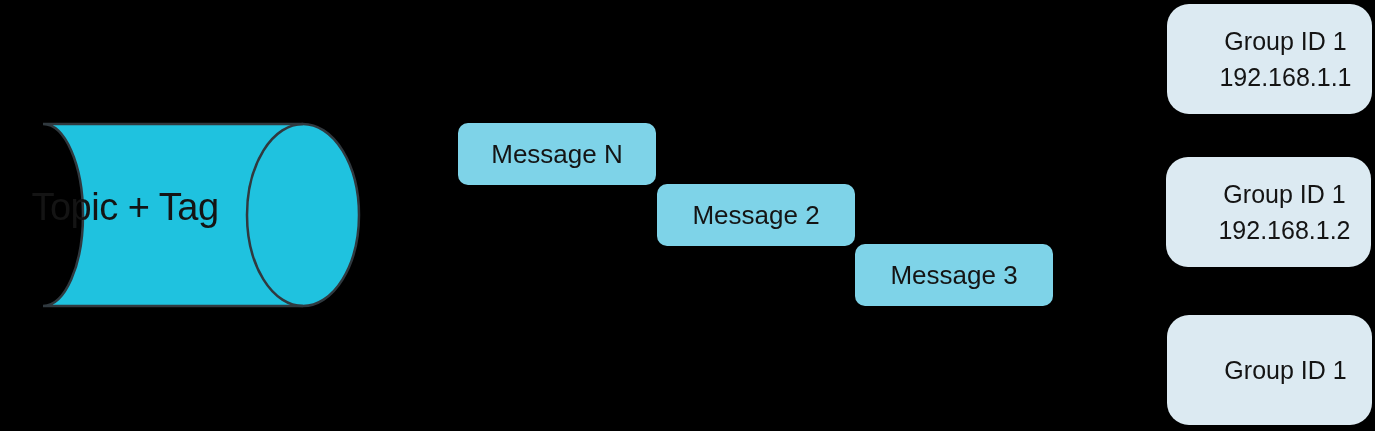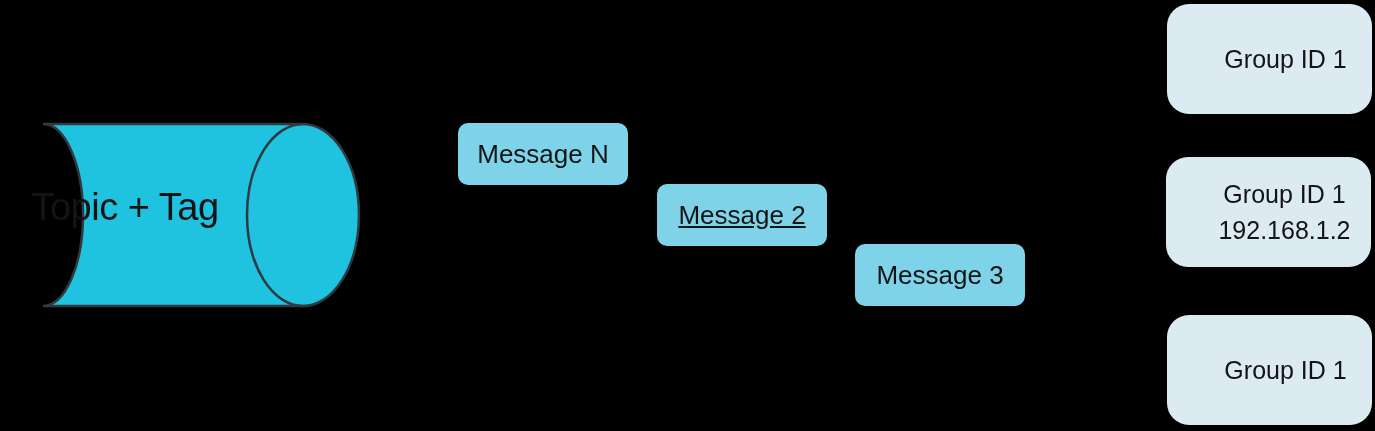--- a/index.html
+++ b/index.html
@@ -18,27 +18,27 @@
   }
   
   .cyl-svg{position:absolute;left:0;top:122px;}
   .topic-label{
     position:absolute;left:8px;top:122px;width:234px;height:171px;
     display:flex;align-items:center;justify-content:center;
     font-size:38px;letter-spacing:-0.5px;white-space:nowrap;
   }
   
   .message{
-    width:170px;height:62px;
+    width:198px;height:62px;
     background:var(--message-fill,#7ED3E8);
     border-radius:10px;
     font-size:26px;white-space:nowrap;
   }
   .m-n{left:458px;top:123px;}
-  .m-2{left:657px;top:184px;text-decoration:underline;}
+  .m-2{left:657px;top:184px;}
   .m-1{left:855px;top:244px;}
   
   .group{
     width:205px;height:110px;
     background:var(--group-fill,#DCEAF2);
     border-radius:22px;
     font-size:25px;line-height:36px;
     flex-direction:column;text-align:center;white-space:nowrap;padding-left:32px;
   }
   .g-1{left:1167px;top:4px;}
@@ -55,20 +55,21 @@
     <path d="M 303 2 A 56 91 0 0 0 303 184" style="fill:none;stroke:var(--shape-stroke);stroke-width:2.5;"></path>
   </svg>
   <div class="topic-label">Topic + Tag</div>
 
   <div class="node message m-n">Message N</div>
   <div class="node message m-2">Message 2</div>
   <div class="node message m-1">Message 3</div>
 
   <div class="node group g-1">
     <div>Group ID 1</div>
+    <div>192.168.1.1</div>
   </div>
   <div class="node group g-2">
     <div>Group ID 1</div>
     <div>192.168.1.2</div>
   </div>
   <div class="node group g-3">
     <div>Group ID 1</div>
   </div>
 
 </div>

